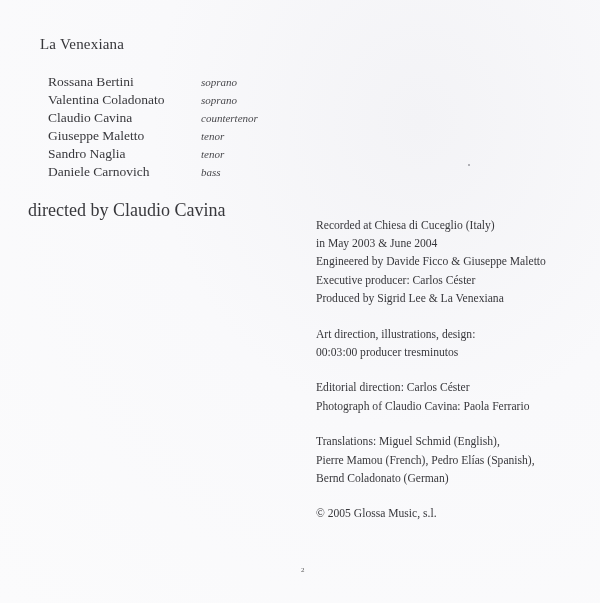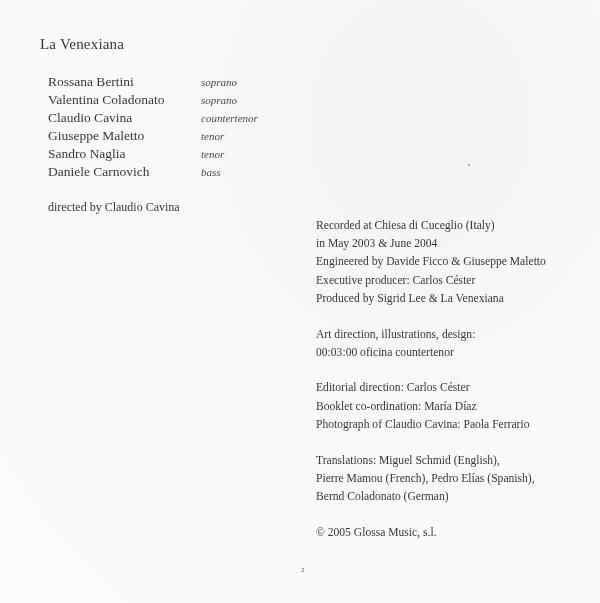--- a/index.html
+++ b/index.html
@@ -47,23 +47,23 @@
       color: #38383c;
     }
     .cast-voice {
       font-style: italic;
       font-size: 11px;
       color: #48484c;
       text-align: right;
     }
     .director {
       position: absolute;
-      left: 48px;
+      left: 28px;
       top: 200px;
-      font-size: 12px;
+      font-size: 18px;
       color: #38383c;
     }
     .credits {
       position: absolute;
       left: 316px;
       top: 217px;
       font-size: 11.6px;
       line-height: 18.2px;
       color: #38383c;
     }
@@ -130,25 +130,24 @@
   <div class="credits">
     <div class="credit-block">
       <span class="credit-line">Recorded at Chiesa di Cuceglio (Italy)</span>
       <span class="credit-line">in May 2003 &amp; June 2004</span>
       <span class="credit-line">Engineered by Davide Ficco &amp; Giuseppe Maletto</span>
       <span class="credit-line">Executive producer: Carlos Céster</span>
       <span class="credit-line">Produced by Sigrid Lee &amp; La Venexiana</span>
     </div>
     <div class="credit-block">
       <span class="credit-line">Art direction, illustrations, design:</span>
-      <span class="credit-line">00:03:00 oficina countertenor</span>
+      <span class="credit-line">00:03:00 producer tresminutos</span>
     </div>
     <div class="credit-block">
       <span class="credit-line">Editorial direction: Carlos Céster</span>
-      <span class="credit-line">Booklet co-ordination: María Díaz</span>
       <span class="credit-line">Photograph of Claudio Cavina: Paola Ferrario</span>
     </div>
     <div class="credit-block">
       <span class="credit-line">Translations: Miguel Schmid (English),</span>
       <span class="credit-line">Pierre Mamou (French), Pedro Elías (Spanish),</span>
       <span class="credit-line">Bernd Coladonato (German)</span>
     </div>
     <div class="credit-block">
       <span class="credit-line">© 2005 Glossa Music, s.l.</span>
     </div>

